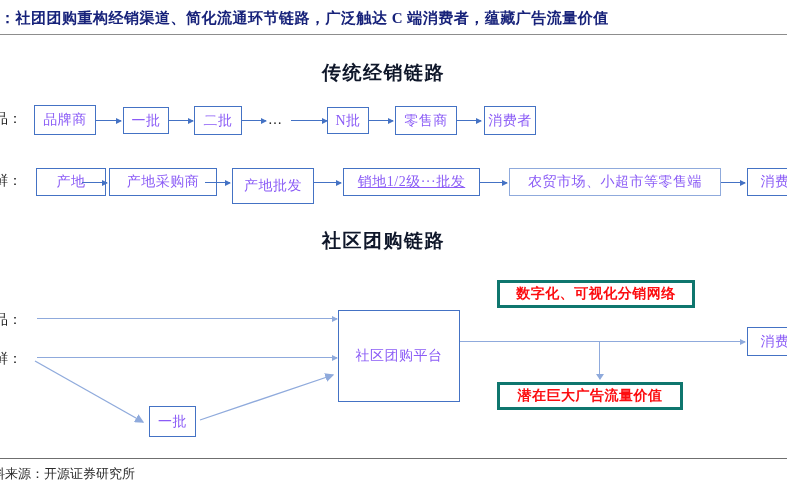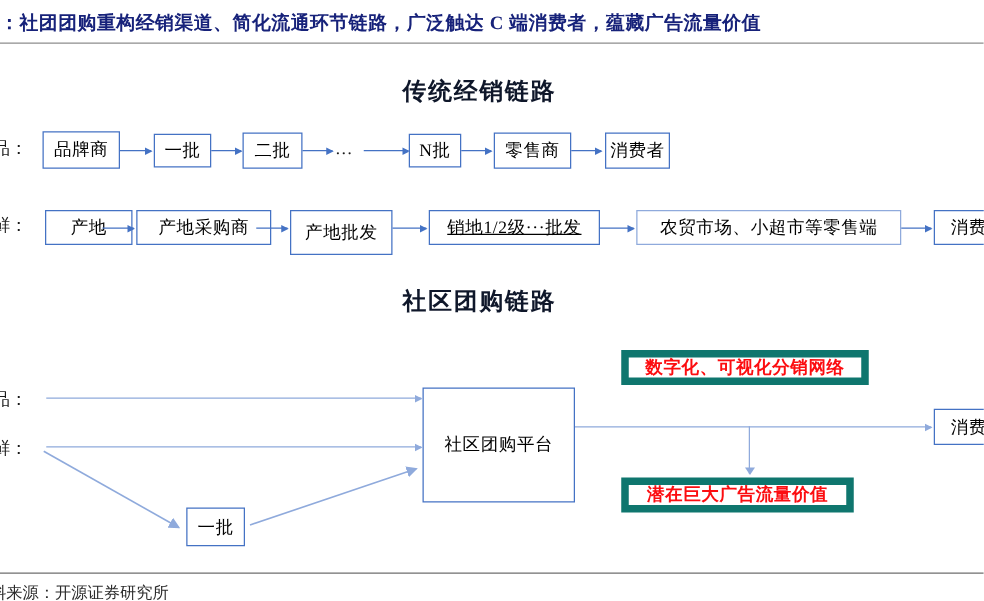--- a/index.html
+++ b/index.html
@@ -45,21 +45,21 @@
   .row-label{
     position:absolute;font-size:14px;color:#1a1a1a;white-space:nowrap;
     font-family:"Liberation Serif","DejaVu Serif",serif;
   }
 
   
   .box{
     position:absolute;box-sizing:border-box;
     border:1px solid #4472c4;background:#ffffff;
     display:flex;align-items:center;justify-content:center;
-    font-size:14px;color:#000000;white-space:nowrap;
+    font-size:14px;color:#8b5cf6;white-space:nowrap;
     font-family:"Liberation Serif","DejaVu Serif",serif;
     letter-spacing:.5px;
   }
   .box.thin{border-color:#8faadc;}
 
   
   .arrow{
     position:absolute;height:0;border-top:1.3px solid #4472c4;
   }
   .arrow::after{
@@ -75,21 +75,21 @@
     position:absolute;font-size:14px;color:#1a1a1a;
     font-family:"Liberation Serif","DejaVu Serif",serif;
   }
 
   
   .diag{position:absolute;left:0;top:0;width:787px;height:481px;pointer-events:none;}
 
   
   .callout{
     position:absolute;box-sizing:border-box;
-    border:6px solid #0f766e;background:#ffffff;
+    border:3px solid #0f766e;background:#ffffff;
     display:flex;align-items:center;justify-content:center;
     font-size:14px;font-weight:bold;color:#fc0d10;white-space:nowrap;
     font-family:"Liberation Serif","DejaVu Serif",serif;
     letter-spacing:.5px;
   }
 
   
   .vline{position:absolute;width:0;border-left:1.3px solid #8faadc;}
   .vline::after{
     content:"";position:absolute;left:-4.5px;bottom:-1px;

